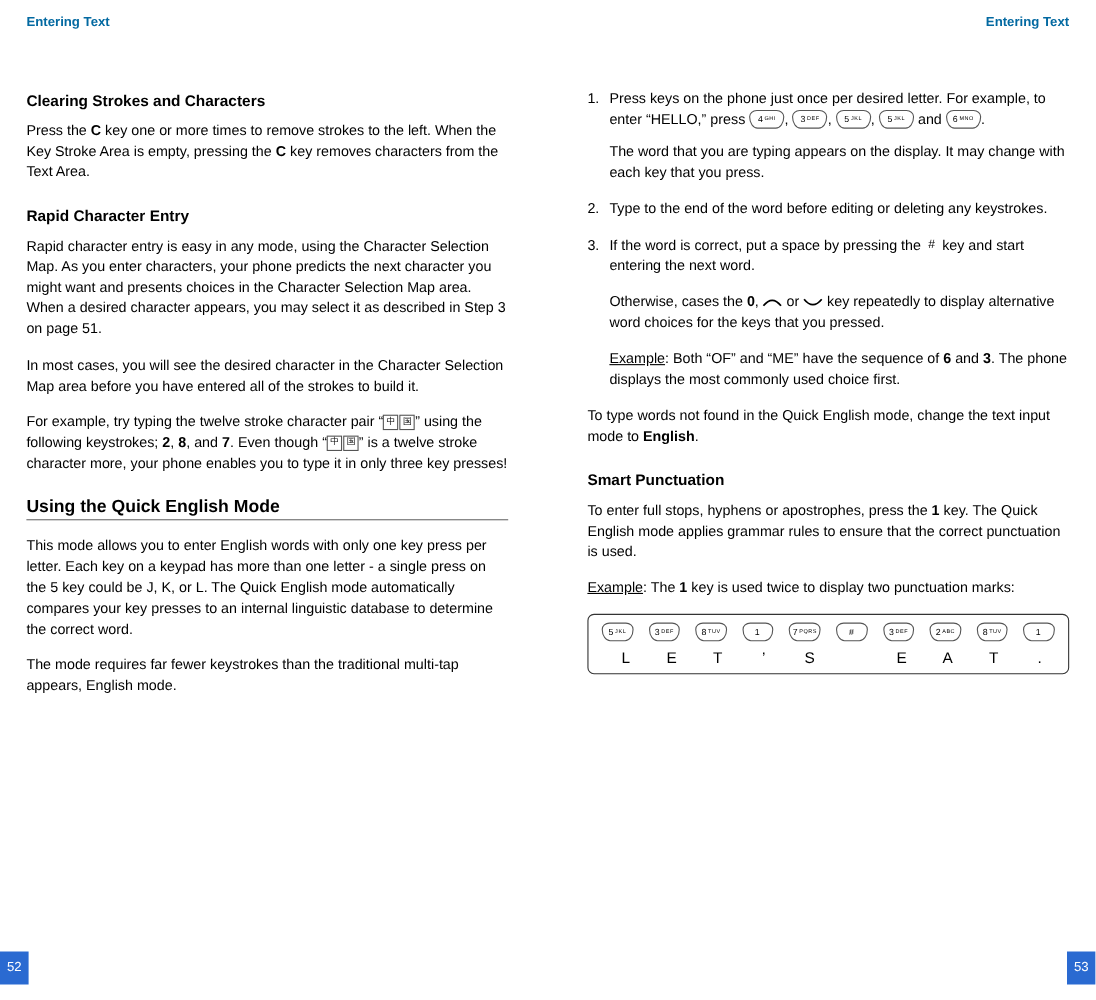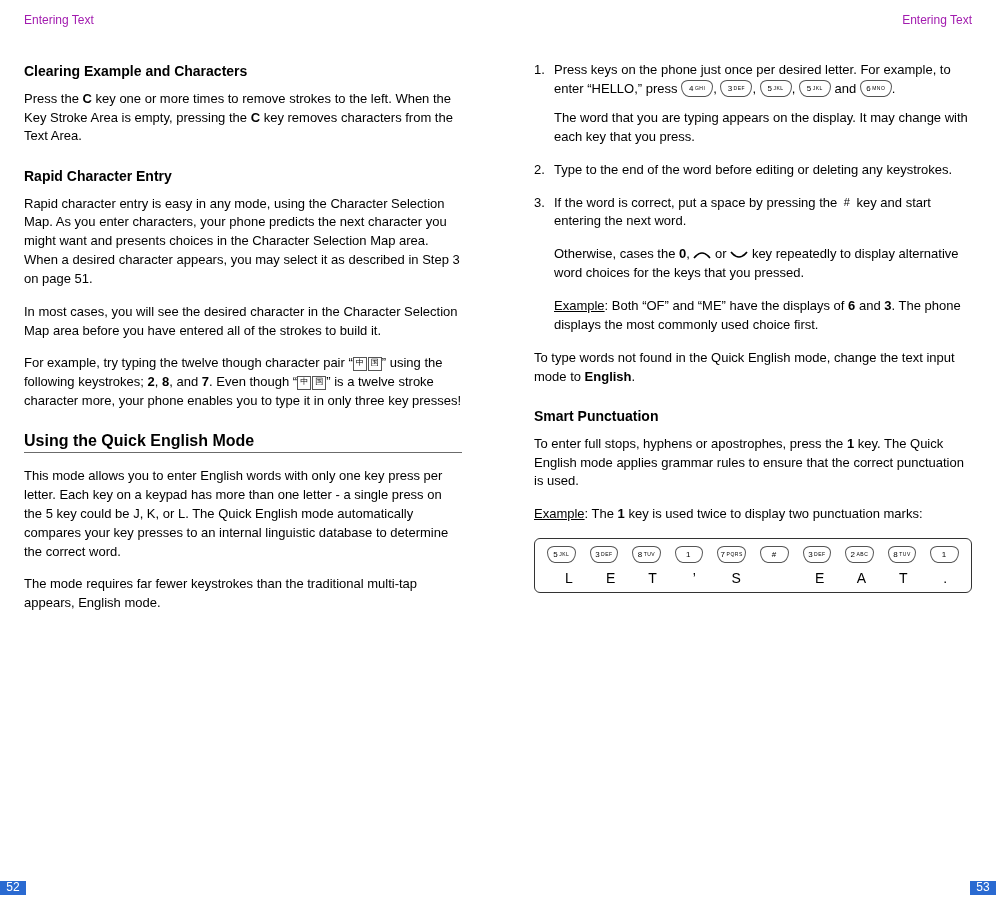--- a/index.html
+++ b/index.html
@@ -20,24 +20,24 @@
   .page {
     width: 498px;
     height: 909px;
     box-sizing: border-box;
     position: relative;
     padding: 12px 28px 60px 28px;
   }
   .page-left { padding-left: 24px; padding-right: 36px; }
   .page-right { padding-left: 36px; padding-right: 24px; }
   .running-head {
-    color: #a21caf;
-    font-weight: normal;
+    color: #0369a1;
+    font-weight: bold;
     font-size: 12px;
-    margin-bottom: 32px;
+    margin-bottom: 52px;
   }
   .rh-left { text-align: left; }
   .rh-right { text-align: right; }
   .h1 {
     font-weight: bold;
     font-size: 16px;
     margin: 18px 0 6px 0;
   }
   .h1-rule {
     border-bottom: 1px solid #6b6b6b;
@@ -91,21 +91,21 @@
   .cjk .box {
     width:12px; height:12px;
     border:1px solid #555;
     font-size:8px;
     line-height:10px;
     text-align:center;
   }
   .page-num {
     position:absolute;
     bottom:14px;
-    width:26px; height:14px;
+    width:26px; height:30px;
     background:#2a6ad1;
     color:#fff;
     font-size:12px;
     display:flex;
     align-items:center;
     justify-content:center;
   }
   .pn-left { left:0; }
   .pn-right { right:0; }
 
@@ -131,30 +131,30 @@
   .nowrap { white-space:nowrap; }
 </style>
 </head>
 <body>
 
 <div class="spread">
 
   <div class="page page-left">
     <div class="running-head rh-left">Entering Text</div>
 
-    <div class="h2">Clearing Example and Characters</div>
+    <div class="h2">Clearing Strokes and Characters</div>
     <p>
       <span>Press the </span><b>C</b><span> key one or more times to remove strokes to the left. When the Key Stroke Area is empty, pressing the </span><b>C</b><span> key removes characters from the Text Area.</span>
     </p>
 
     <div class="h2">Rapid Character Entry</div>
     <p>Rapid character entry is easy in any mode, using the Character Selection Map. As you enter characters, your phone predicts the next character you might want and presents choices in the Character Selection Map area. When a desired character appears, you may select it as described in Step 3 on page 51.</p>
     <p>In most cases, you will see the desired character in the Character Selection Map area before you have entered all of the strokes to build it.</p>
     <p>
-      <span>For example, try typing the twelve though character pair “</span><span class="cjk">
+      <span>For example, try typing the twelve stroke character pair “</span><span class="cjk">
           <span class="box">中</span>
           <span class="box">国</span>
         </span><span>” using the following keystrokes; </span><b>2</b>,
       <b>8</b><span>, and </span><b>7</b><span>. Even though “</span><span class="cjk">
           <span class="box">中</span>
           <span class="box">国</span>
         </span><span>” is a twelve stroke character more, your phone enables you to type it in only three key presses!</span>
     </p>
 
     <div class="h1 h1-rule">Using the Quick English Mode</div>
@@ -217,21 +217,21 @@
             <path d="M1 7 Q9 -3 17 7" fill="none" stroke="#000" stroke-width="1.6"></path>
           </svg></span>
       <span> or </span>
       <span class="arrow-lr"><svg width="18" height="8" viewBox="0 0 18 8">
             <path d="M1 1 Q9 11 17 1" fill="none" stroke="#000" stroke-width="1.6"></path>
           </svg></span>
       <span> key repeatedly to display alternative word choices for the keys that you pressed.</span>
     </p>
 
     <p class="sub">
-      <span class="ex-label">Example</span><span>: Both “OF” and “ME” have the displays of </span><b>6</b> and <b>3</b><span>. The phone displays the most commonly used choice first.</span>
+      <span class="ex-label">Example</span><span>: Both “OF” and “ME” have the sequence of </span><b>6</b> and <b>3</b><span>. The phone displays the most commonly used choice first.</span>
     </p>
 
     <p>
       <span>To type words not found in the Quick English mode, change the text input mode to </span><b>English</b><span>.</span>
     </p>
 
     <div class="h2">Smart Punctuation</div>
     <p>
       <span>To enter full stops, hyphens or apostrophes, press the </span><b>1</b><span> key. The Quick English mode applies grammar rules to ensure that the correct punctuation is used.</span>
     </p>

